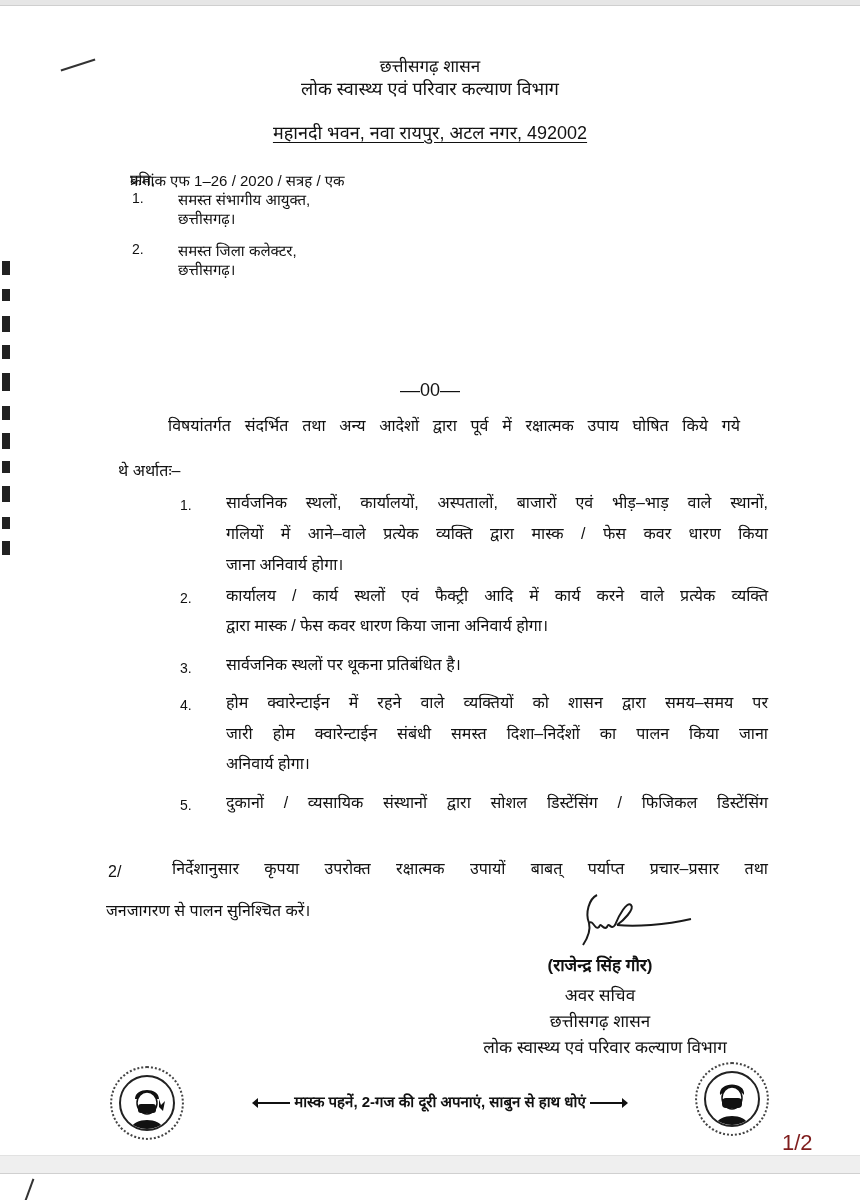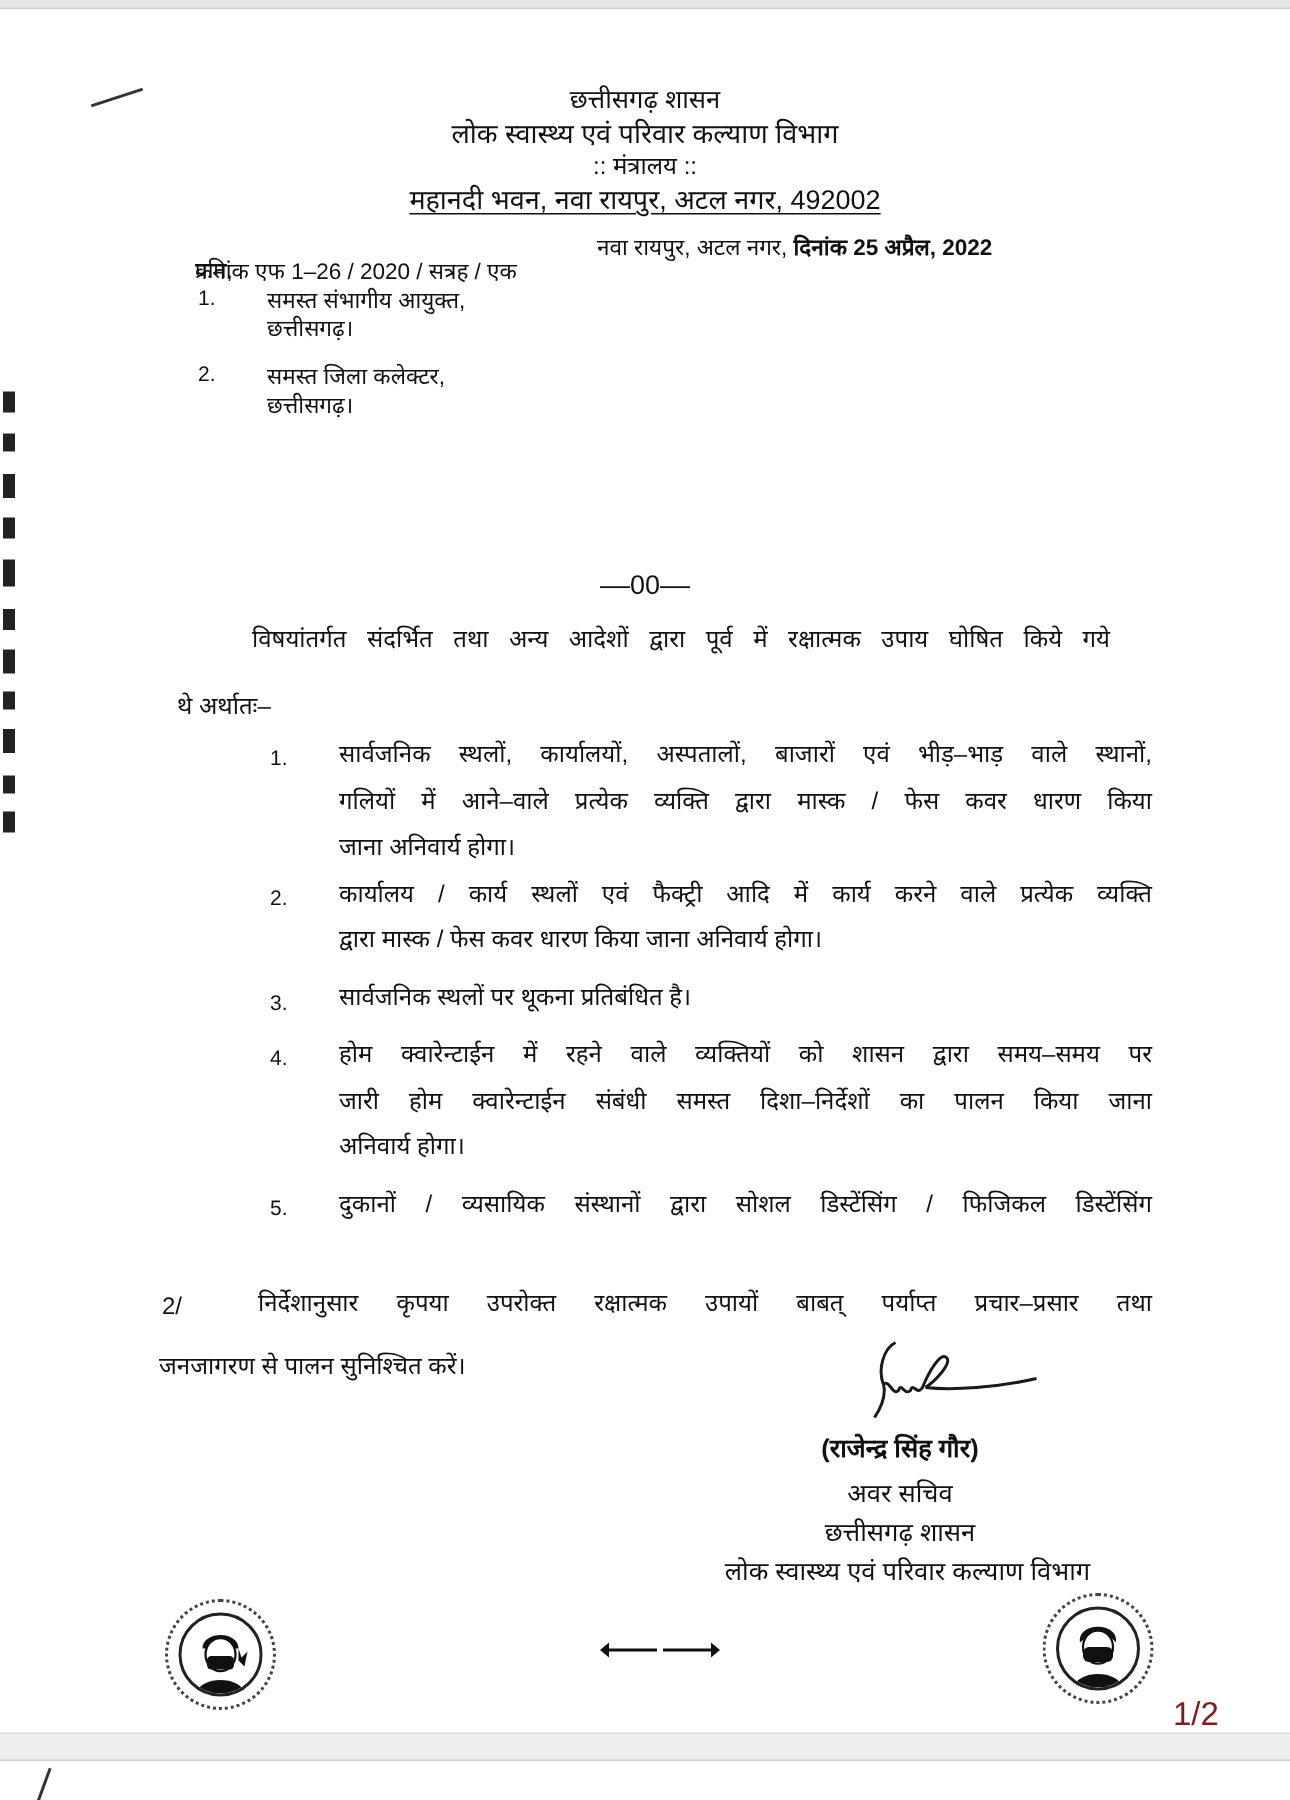--- a/index.html
+++ b/index.html
@@ -60,25 +60,23 @@
     <span style="top:145px;height:14px"></span>
     <span style="top:172px;height:16px"></span>
     <span style="top:200px;height:12px"></span>
     <span style="top:225px;height:16px"></span>
     <span style="top:256px;height:12px"></span>
     <span style="top:280px;height:14px"></span>
   </div>
 
   <div class="hdr hdr1">छत्तीसगढ़ शासन</div>
   <div class="hdr hdr2">लोक स्वास्थ्य एवं परिवार कल्याण विभाग</div>
-  <div class="hdr hdr3">:: मंत्रालय ::</div>
   <div class="hdr hdr4">महानदी भवन, नवा रायपुर, अटल नगर, 492002</div>
 
   <div class="t ref">कमांक एफ 1–26 / 2020 / सत्रह / एक</div>
-  <div class="t place"><span>नवा रायपुर, अटल नगर, </span><b>दिनांक 25 अप्रैल, 2022</b></div>
   <div class="t prati">प्रति,</div>
 
   <div class="t num" style="left:132px;top:184px">1.</div>
   <div class="t" style="left:178px;top:183px">समस्त संभागीय आयुक्त,</div>
   <div class="t" style="left:178px;top:202px">छत्तीसगढ़।</div>
 
   <div class="t num" style="left:132px;top:235px">2.</div>
   <div class="t" style="left:178px;top:234px">समस्त जिला कलेक्टर,</div>
   <div class="t" style="left:178px;top:253px">छत्तीसगढ़।</div>
 
@@ -125,20 +123,21 @@
         <svg width="52" height="52" viewBox="0 0 52 52">
           <path d="M14 22 C14 10 38 10 38 22 L40 28 L44 24 L42 34 L38 30 L38 22 Z" fill="#111"></path>
           <ellipse cx="26" cy="26" rx="10" ry="11" fill="#fff" stroke="#111" stroke-width="1.5"></ellipse>
           <rect x="17" y="27" width="18" height="9" rx="3" fill="#111"></rect>
           <path d="M10 52 C12 40 40 40 42 52 Z" fill="#111"></path>
         </svg>
       </div>
     </div>
     <div class="slogan">
       <span class="arrow-line"><span style="position:absolute;left:-4px;top:-4px;width:0;height:0;border-top:5px solid transparent;border-bottom:5px solid transparent;border-right:6px solid #111;"></span></span>
+      <span>मास्क पहनें, 2-गज की दूरी अपनाएं, साबुन से हाथ धोएं</span>
       <span class="arrow-line"><span style="position:absolute;right:-4px;top:-4px;width:0;height:0;border-top:5px solid transparent;border-bottom:5px solid transparent;border-left:6px solid #111;"></span></span>
     </div>
     <div class="emblem" style="left:585px;top:-2px">
       <div class="inner">
         <svg width="52" height="52" viewBox="0 0 52 52">
           <path d="M14 22 C12 8 40 8 38 22 C34 16 20 16 14 22 Z" fill="#111"></path>
           <ellipse cx="26" cy="25" rx="10" ry="11" fill="#fff" stroke="#111" stroke-width="1.5"></ellipse>
           <rect x="16" y="25" width="20" height="10" rx="4" fill="#111"></rect>
           <path d="M10 52 C12 40 40 40 42 52 Z" fill="#111"></path>
         </svg>

